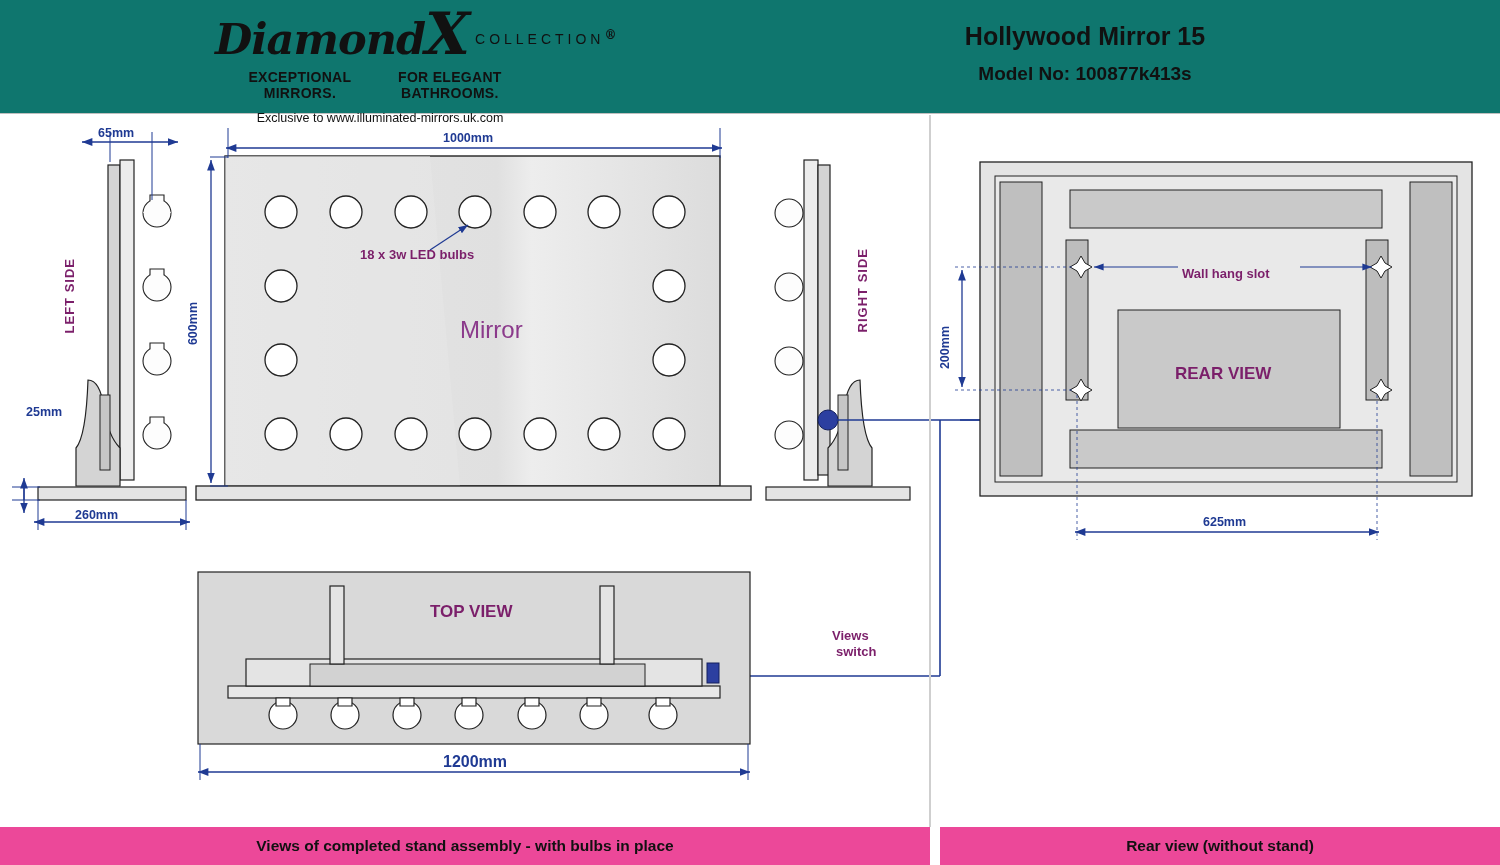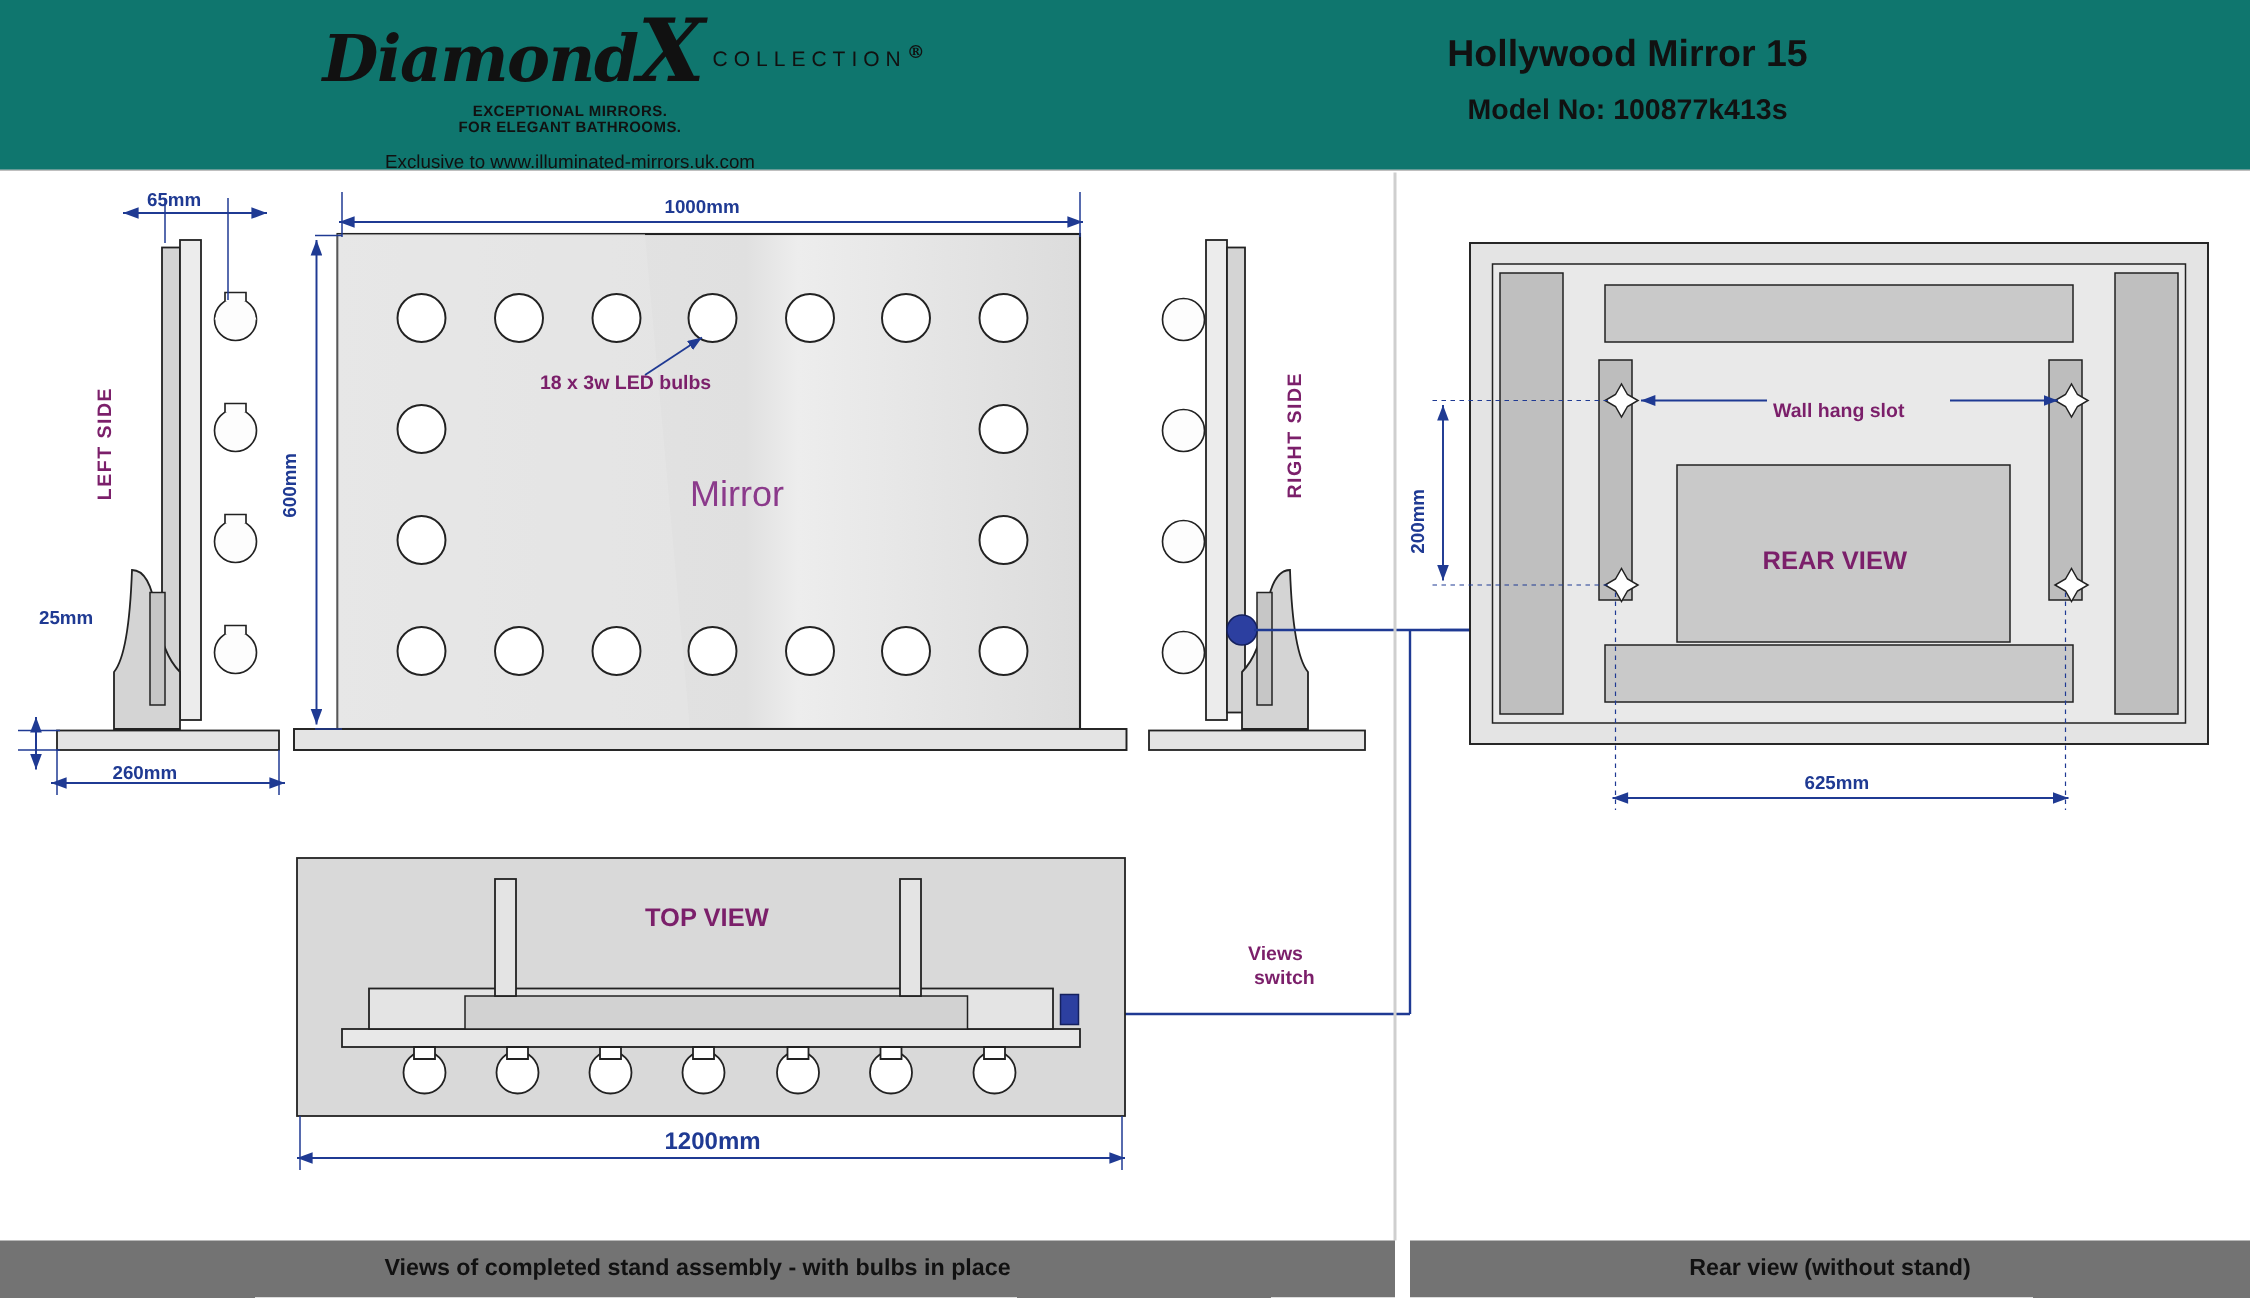--- a/index.html
+++ b/index.html
@@ -43,37 +43,36 @@
     font-style:normal;
     font-size:14px;
     letter-spacing:4px;
     font-weight:400;
     position:relative;
     top:-10px;
     margin-left:6px;
   }
   .brand-reg{font-size:12px;vertical-align:super;font-style:normal;}
   .brand-tag{
-    font-size:10px;font-weight:700;color:#111;letter-spacing:.3px;
+    font-size:14px;font-weight:700;color:#111;letter-spacing:.3px;
     display:flex;justify-content:space-between;width:300px;margin:0 auto;
     margin-top:-6px;
-    flex-direction:column;
   }
   .brand-exclusive{
     font-size:12.5px;color:#111;margin-top:10px;font-weight:400;
   }
   .title-block{
     position:absolute;right:160px;top:22px;text-align:center;width:560px;
   }
   .title-main{font-size:25px;font-weight:700;color:#111;}
   .title-model{font-size:19px;font-weight:700;color:#111;margin-top:12px;}
 
   
   .footer{
-    position:absolute;bottom:0;height:38px;background:#737373;
+    position:absolute;bottom:0;height:38px;background:#ec4899;
     display:flex;align-items:center;justify-content:center;
     font-size:15.5px;font-weight:700;color:#111;
   }
   .footer-left{left:0;width:930px;}
   .footer-right{left:940px;width:560px;}
   .dimtext{
     position:absolute;color:#1f3a93;font-size:12.5px;font-weight:700;
     white-space:nowrap;
   }
   .purpletext{

